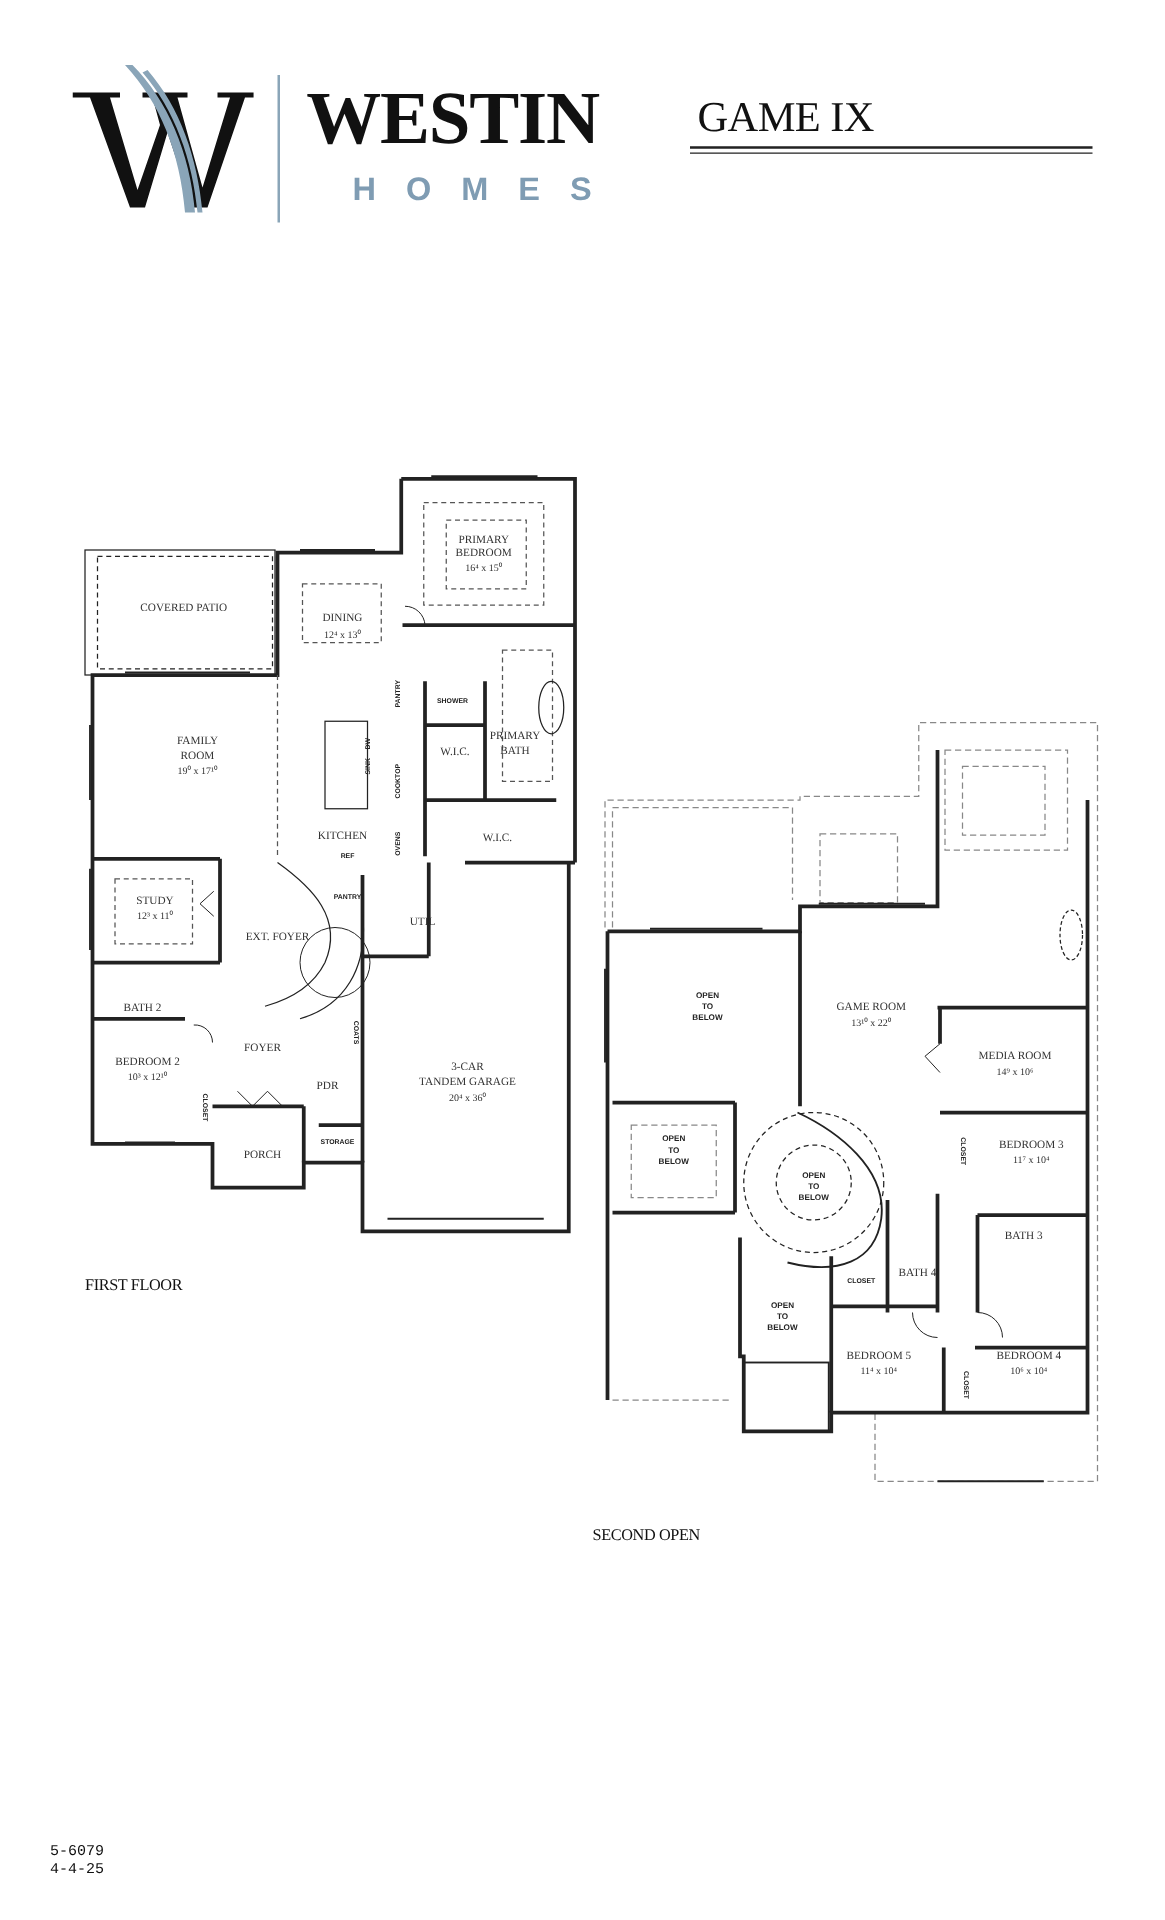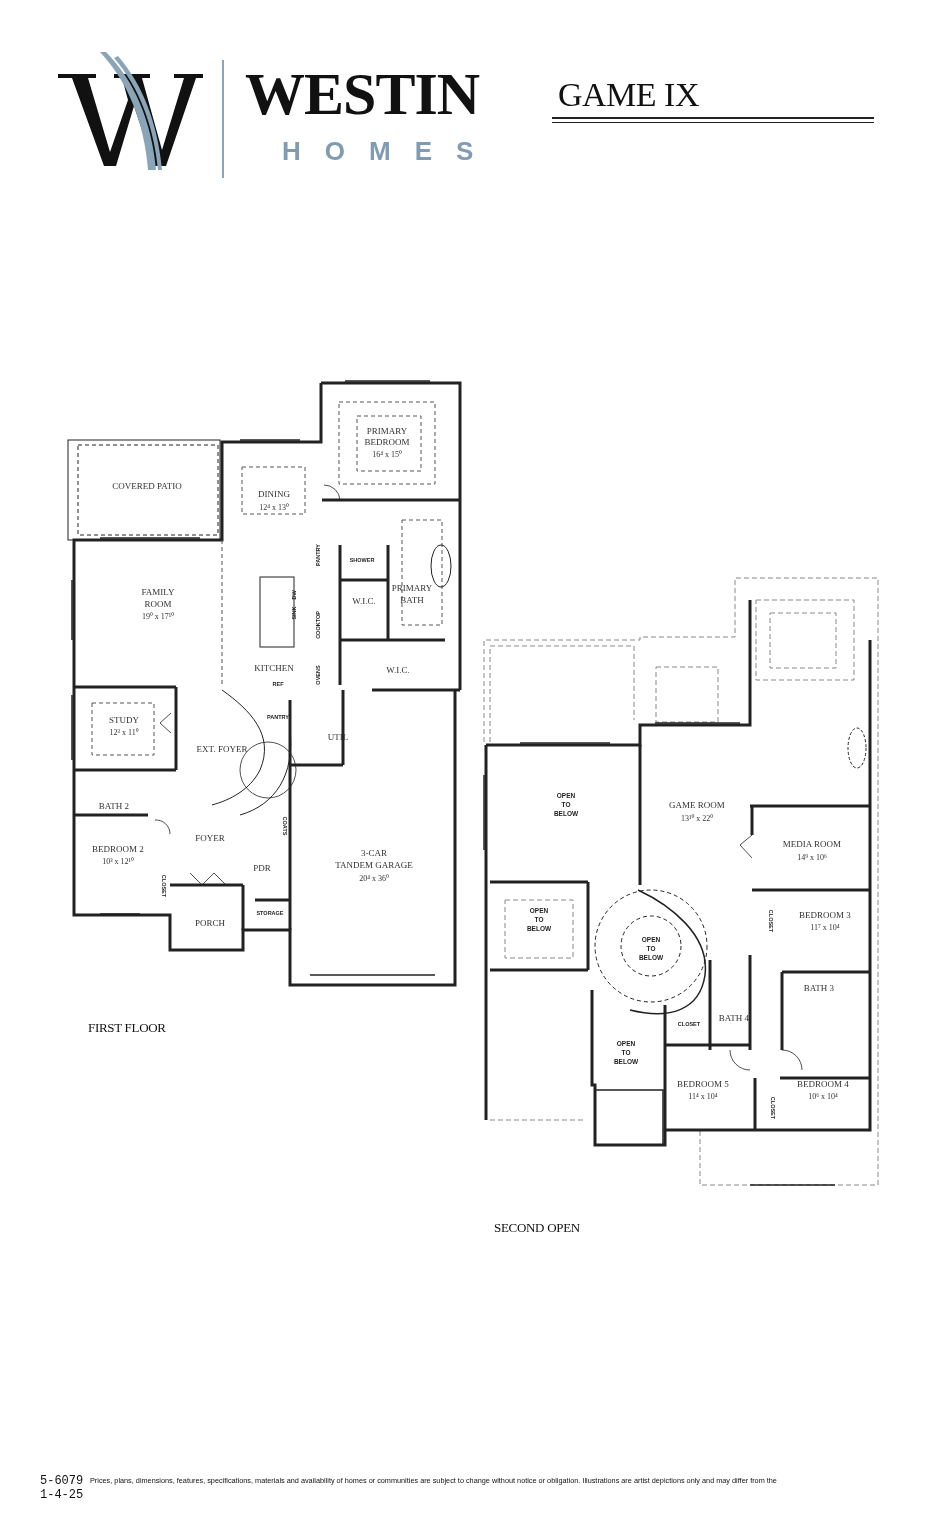--- a/index.html
+++ b/index.html
@@ -5,21 +5,21 @@
   html, body { margin: 0; padding: 0; background: #ffffff; }
   body { width: 932px; height: 1536px; position: relative; overflow: hidden; font-family: "Liberation Serif", serif; color: #111; }
   .abs { position: absolute; }
   .logo-w { left: 58px; top: 52px; width: 145px; height: 120px; }
   .logo-divider { left: 222px; top: 60px; width: 2px; height: 118px; background: #8aa5b8; }
   .brand-name { left: 245px; top: 64px; font-family: "Liberation Serif", serif; font-weight: bold; font-size: 60px; letter-spacing: -1px; color: #111; line-height: 1; }
   .brand-sub { left: 282px; top: 138px; font-family: "Liberation Sans", sans-serif; font-weight: bold; font-size: 26px; letter-spacing: 24px; color: #7f9cb3; line-height: 1; }
   .plan-name { left: 558px; top: 78px; font-family: "Liberation Serif", serif; font-size: 34px; line-height: 1; letter-spacing: -0.5px; }
   .plan-rule1 { left: 552px; top: 117px; width: 322px; height: 2px; background: #222; }
   .plan-rule2 { left: 552px; top: 122px; width: 322px; height: 1px; background: #222; }
-  .floor-label { font-family: "Liberation Serif", serif; font-size: 13px; letter-spacing: -0.3px; margin-left: 20px; }
+  .floor-label { font-family: "Liberation Serif", serif; font-size: 13px; letter-spacing: -0.3px; }
   .first-floor-label { left: 68px; top: 1020px; }
   .second-floor-label { left: 474px; top: 1220px; }
   .plan-svg { left: 0; top: 0; width: 932px; height: 1536px; }
   .plan-svg text { font-family: "Liberation Serif", serif; fill: #333; }
   .plan-svg .sm { font-family: "Liberation Sans", sans-serif; font-weight: bold; fill: #222; }
   .footer-code { left: 40px; top: 1474px; font-family: Liberation Mono, monospace; font-size: 12px; line-height: 14px; }
   .footer-text { left: 90px; top: 1475px; width: 810px; font-family: "Liberation Sans", sans-serif; font-size: 7.3px; line-height: 12px; color: #111; white-space: nowrap; }
 </style>
 </head>
 <body>
@@ -228,17 +228,16 @@
     <text class="sm" x="769" y="921" font-size="5.5" transform="rotate(90 769 921)" text-anchor="middle">CLOSET</text>
     <text class="sm" x="771" y="1108" font-size="5.5" transform="rotate(90 771 1108)" text-anchor="middle">CLOSET</text>
   </g>
 </svg>
 
 <div class="abs floor-label first-floor-label">FIRST FLOOR</div>
 <div class="abs floor-label second-floor-label">SECOND OPEN</div>
 
 <div class="abs footer-code">
   <div>5-6079</div>
-  <div>1-4-25</div>
+  <div>4-4-25</div>
 </div>
 <div class="abs footer-text">
-  <div>Prices, plans, dimensions, features, specifications, materials and availability of homes or communities are subject to change without notice or obligation.  Illustrations are artist depictions only and may differ from the</div>
 </div>
 
 </body></html>

